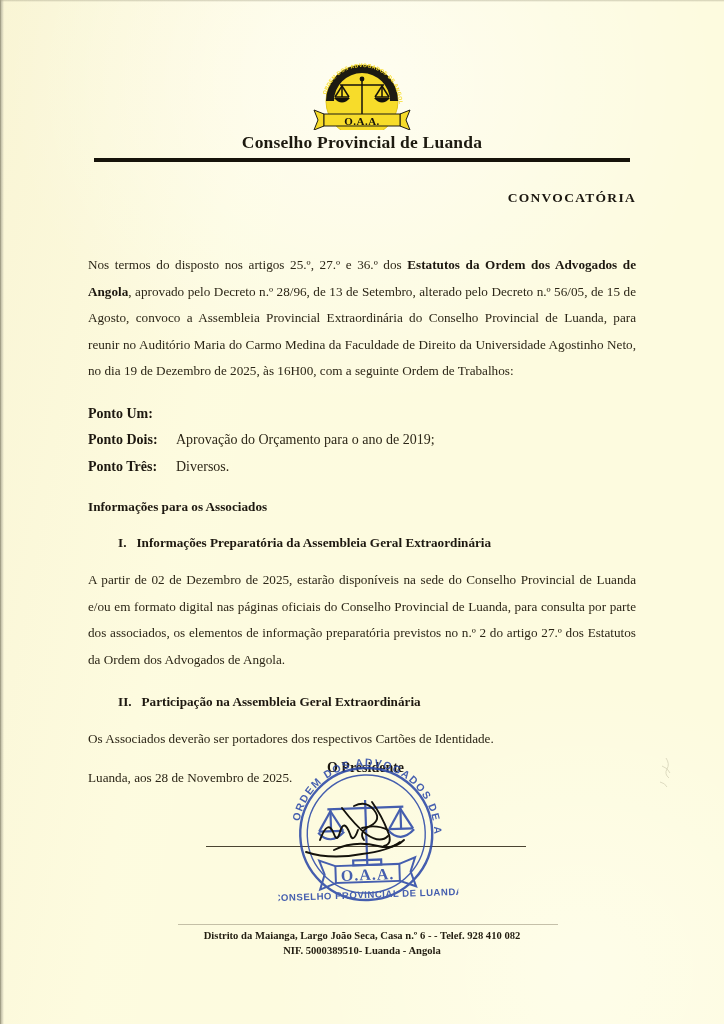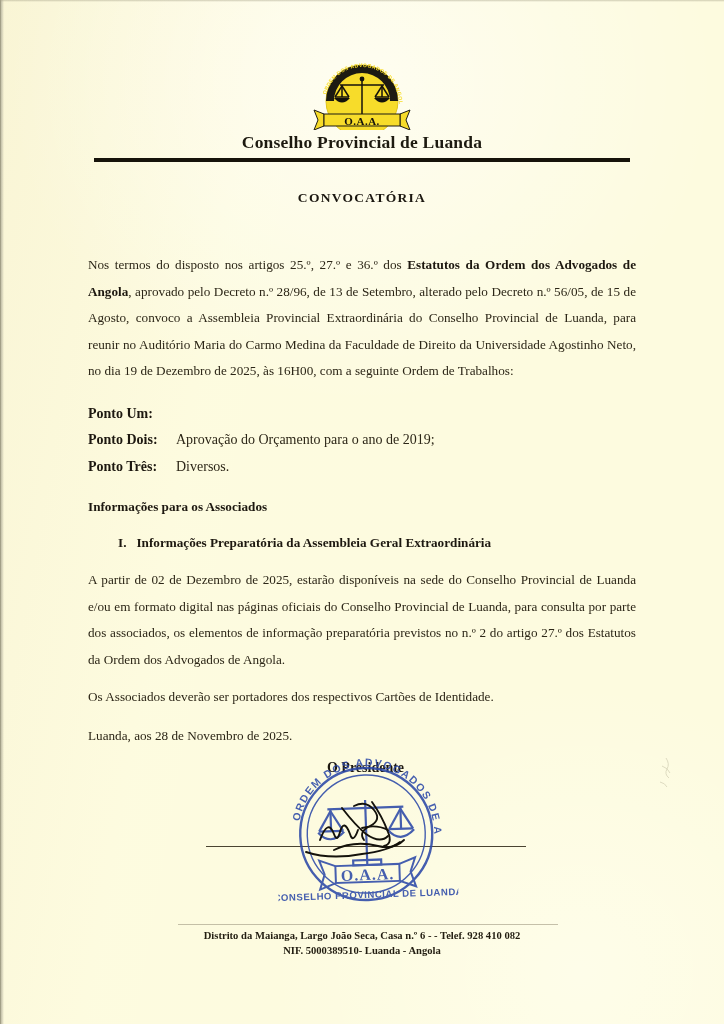--- a/index.html
+++ b/index.html
@@ -80,21 +80,21 @@
 
   
   #doc {
     position: absolute;
     left: 88px;
     top: 190px;
     width: 548px;
     color: #2a2415;
   }
   #doc-title {
-    text-align: center;
+    text-align: right;
     font-weight: bold;
     font-size: 13.5px;
     letter-spacing: 1.3px;
     color: #1b1710;
     margin-bottom: 46px;
   }
   .para {
     font-size: 13.2px;
     line-height: 26.5px;
     text-align: justify;
@@ -315,20 +315,24 @@
 
     <div id="assoc-heading">Informações para os Associados</div>
 
     <div class="roman-heading">
       <span class="roman-num">I.</span>
       <span>Informações Preparatória da Assembleia Geral Extraordinária</span>
     </div>
 
     <p class="para sec-gap-1">A partir de 02 de Dezembro de 2025, estarão disponíveis na sede do Conselho Provincial de Luanda e/ou em formato digital nas páginas oficiais do Conselho Provincial de Luanda, para consulta por parte dos associados, os elementos de informação preparatória previstos no n.º 2 do artigo 27.º dos Estatutos da Ordem dos Advogados de Angola.</p>
 
+    <div class="roman-heading sec-gap-2">
+      <span class="roman-num">II.</span>
+      <span>Participação na Assembleia Geral Extraordinária</span>
+    </div>
 
     <p class="para sec-gap-1">Os Associados deverão ser portadores dos respectivos Cartões de Identidade.</p>
 
     <p class="para sec-gap-3">Luanda, aos 28 de Novembro de 2025.</p>
   </div>
 
   <svg id="smudge" viewBox="0 0 40 48">
     <g fill="none" stroke="#8a8468" stroke-width="1" opacity="0.55">
       <path d="M 18,6 q 4,6 1,11 q -3,5 2,9"></path>
       <path d="M 14,14 q 6,2 8,7"></path>

